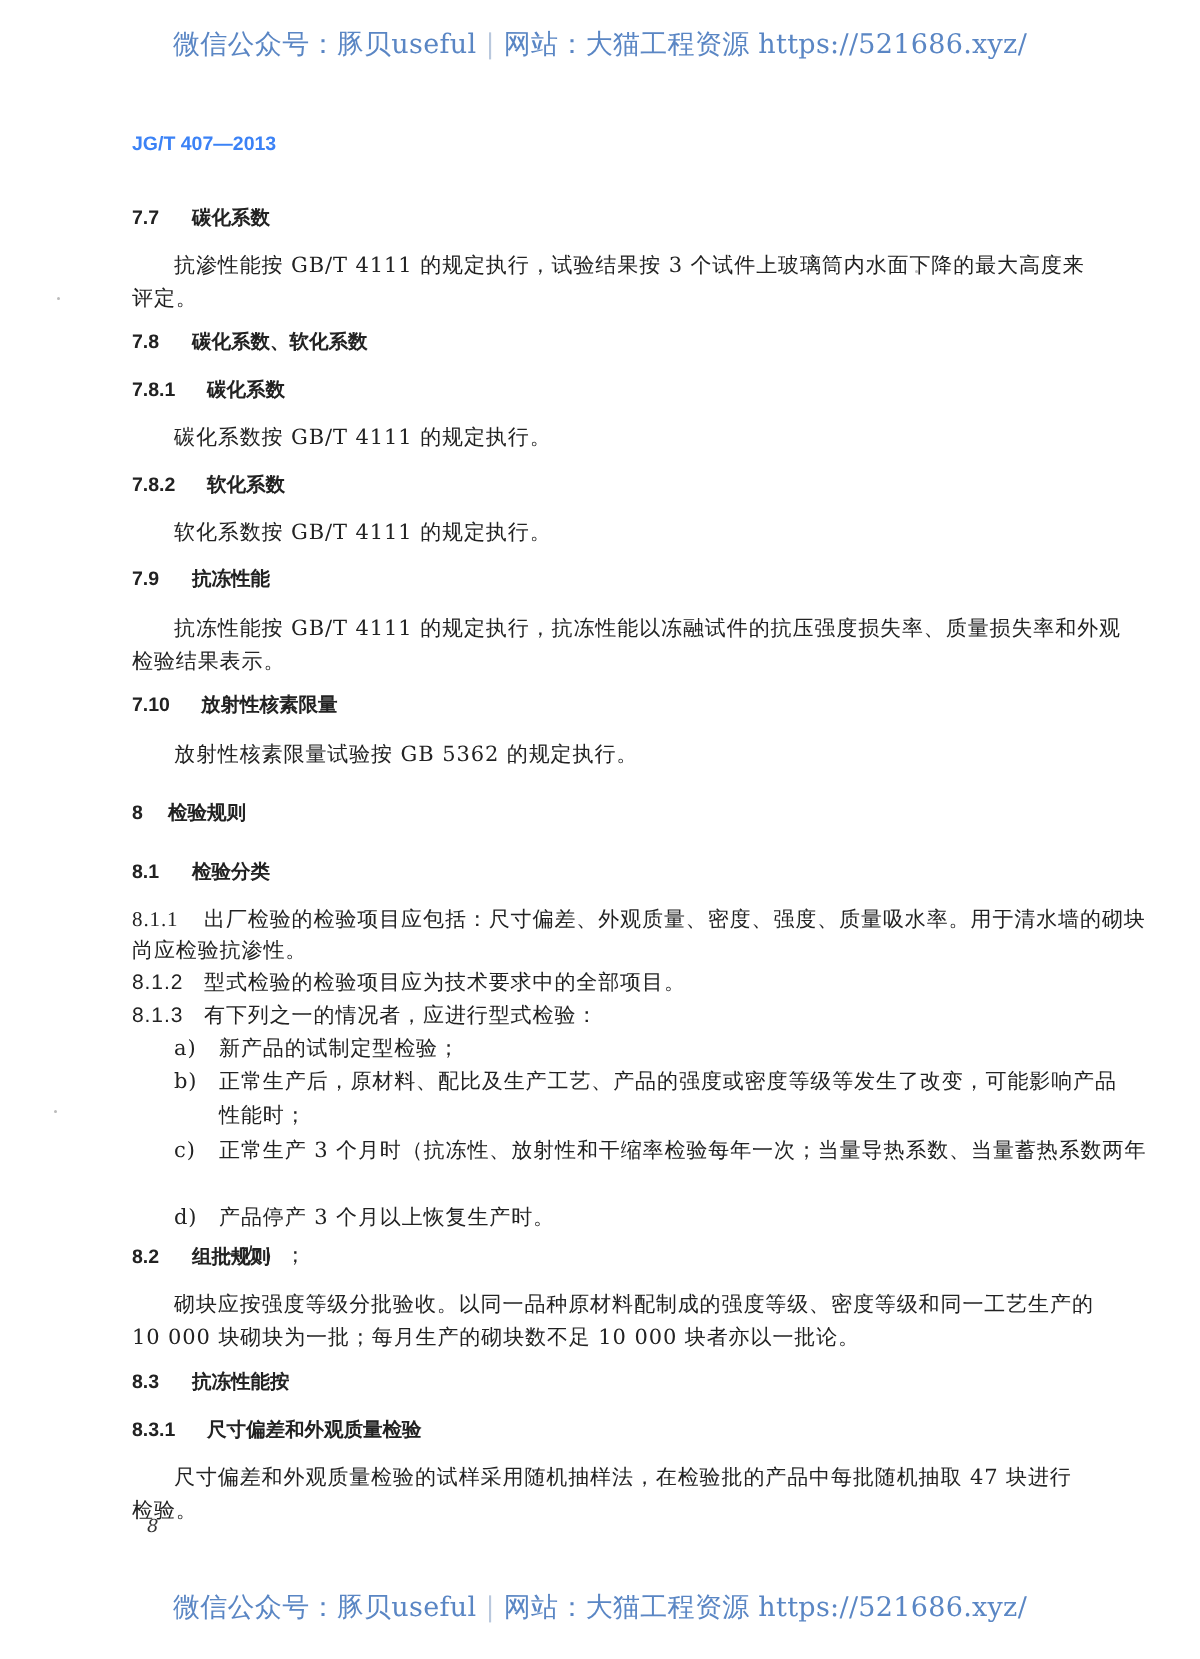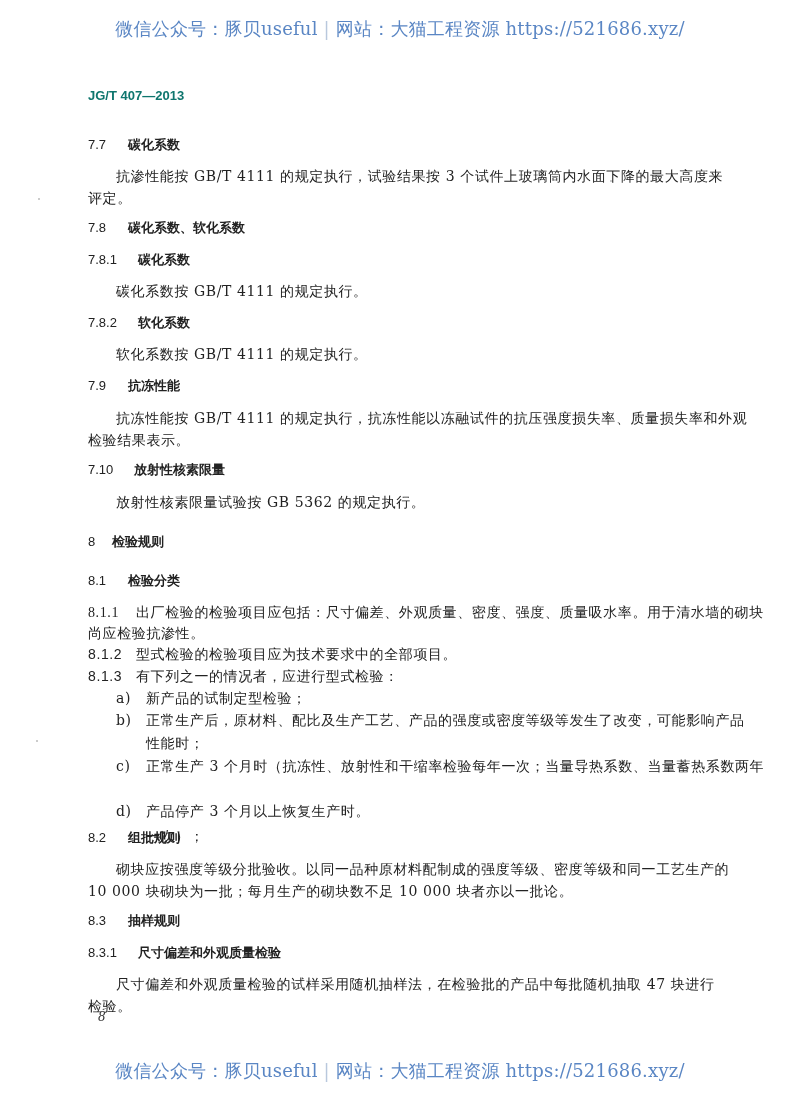--- a/index.html
+++ b/index.html
@@ -10,26 +10,26 @@
     .watermark {
       position: absolute; left: 0; width: 800px; text-align: center;
       font-family: "DejaVu Serif", "Liberation Serif", serif;
       font-size: 18px; color: #5a86c4; letter-spacing: 0.2px;
     }
     .watermark .sep { color: #b9c8dd; margin: 0 6px; }
     .wm-top { top: 17px; }
     .wm-bottom { top: 1059px; }
     .std-code {
       position: absolute; left: 88px; top: 88px; font-family: "Liberation Sans", sans-serif;
-      font-size: 13px; font-weight: bold; color: #0f766e;
+      font-size: 13px; font-weight: bold; color: #3b82f6;
     }
     .doc { position: absolute; left: 88px; top: 0; width: 630px; }
     .line { position: absolute; white-space: nowrap; font-size: 14px; color: #222; }
     .h { font-family: "DejaVu Sans", "Liberation Sans", sans-serif; font-weight: bold; font-size: 13px; }
-    .h .num { font-weight: normal; font-family: "Liberation Sans", sans-serif; display: inline-block; }
+    .h .num { font-weight: bold; font-family: "Liberation Sans", sans-serif; display: inline-block; }
     .p { letter-spacing: 0.6px; }
     .pageno { position: absolute; left: 98px; top: 1010px; font-style: italic; font-size: 12px; color: #333; }
     .speck { position: absolute; width: 2px; height: 2px; background: #bbb; border-radius: 1px; }
   </style>
 </head>
 <body>
 
 <div class="watermark wm-top">
   <span>微信公众号：豚贝useful</span><span class="sep">|</span><span>网站：大猫工程资源 https://521686.xyz/</span>
 </div>
@@ -100,21 +100,21 @@
     <span style="display:inline-block; width:30px">d)</span><span>产品停产 3 个月以上恢复生产时。</span>
   </div>
 
   <div class="line h" style="top:829px">
     <span class="num" style="width:40px">8.2</span><span>组批规则</span>
   </div>
   <div class="line p" style="top:861px; left:28px">砌块应按强度等级分批验收。以同一品种原材料配制成的强度等级、密度等级和同一工艺生产的</div>
   <div class="line p" style="top:883px">10 000 块砌块为一批；每月生产的砌块数不足 10 000 块者亦以一批论。</div>
 
   <div class="line h" style="top:912px">
-    <span class="num" style="width:40px">8.3</span><span>抽样规则</span>
+    <span class="num" style="width:40px">8.3</span><span>抗冻性能按</span>
   </div>
   <div class="line h" style="top:944px">
     <span class="num" style="width:50px">8.3.1</span><span>尺寸偏差和外观质量检验</span>
   </div>
   <div class="line p" style="top:976px; left:28px">尺寸偏差和外观质量检验的试样采用随机抽样法，在检验批的产品中每批随机抽取 47 块进行</div>
   <div class="line p" style="top:998px">检验。</div>
 </div>
 
 <div class="pageno">8</div>
 

